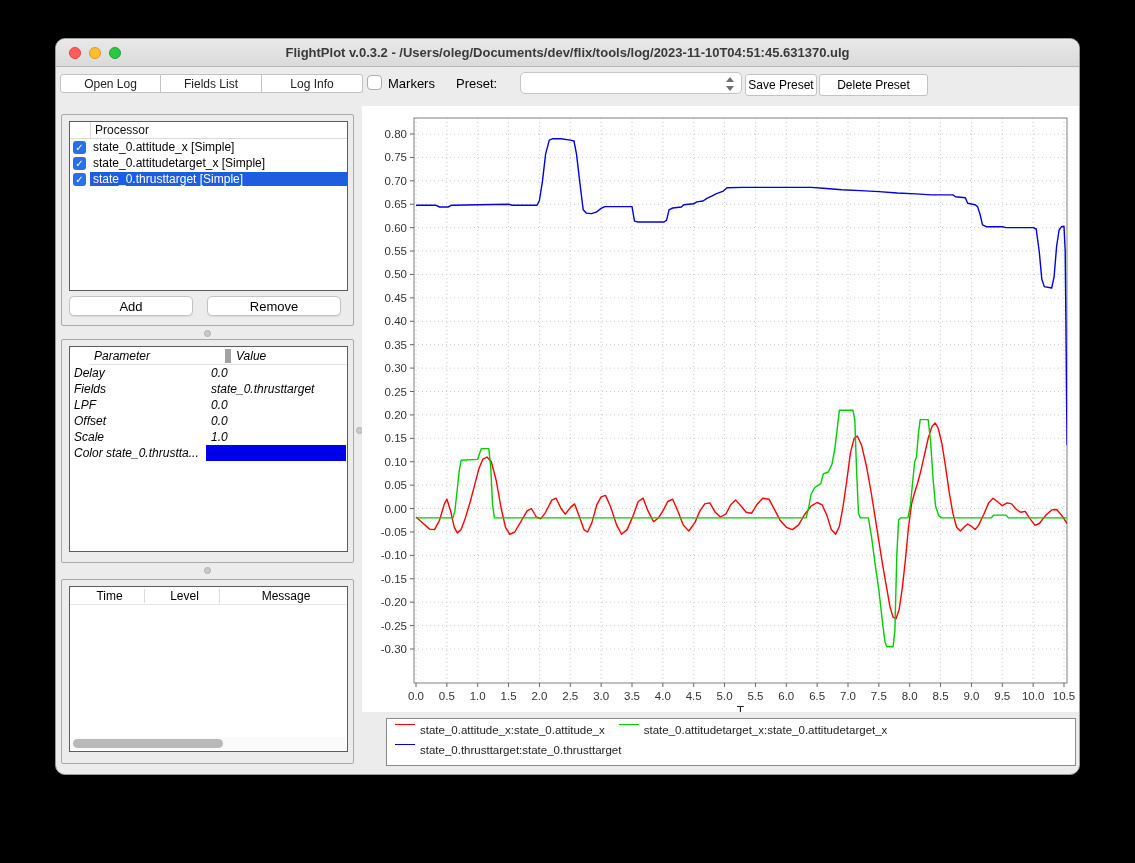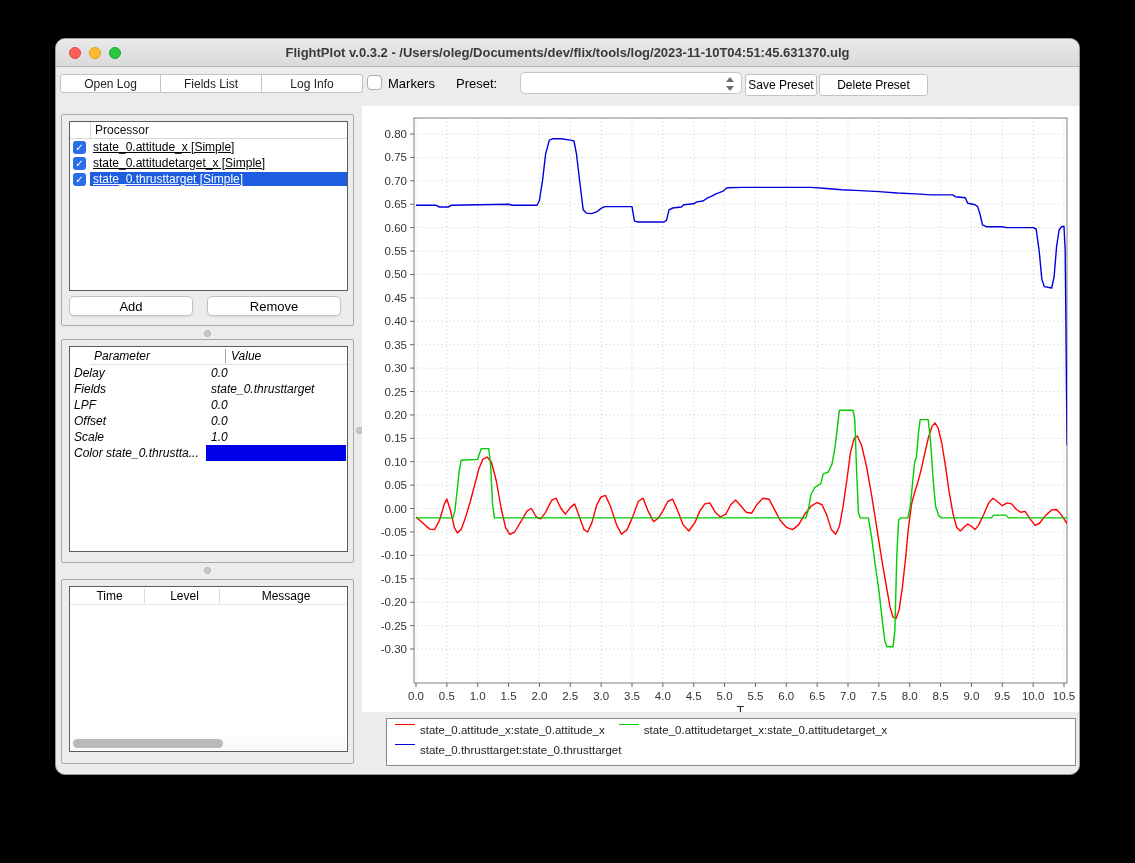--- a/index.html
+++ b/index.html
@@ -49,37 +49,37 @@
   
   #grp-plot { left:5px; top:75px; width:293px; height:212px; }
   .listbox { position:absolute; left:7px; top:6px; width:279px; height:170px; background:#fff;
     border:1px solid #5c5c5c; overflow:hidden; }
   .list-header { height:17px; border-bottom:1px solid #d9d9d9; display:flex; align-items:center;
     font-size:12px; color:#111; }
   .list-header .hsep { width:1px; height:100%; background:#d9d9d9; margin-left:20px; margin-right:4px; }
   .lrow { height:16px; display:flex; align-items:center; font-size:12px; }
   .lrow .cbx { width:13px; height:13px; margin:0 4px 0 3px; border-radius:3px; background:#2a6fe8;
     color:#fff; font-size:10px; line-height:13px; text-align:center; flex:none; }
-  .lrow .txt { padding:0 3px; white-space:nowrap;text-decoration:underline; }
+  .lrow .txt { padding:0 3px; white-space:nowrap; }
   .lrow.sel .txt { background:#1e5ce0; color:#fff; flex:1; }
   .btn { background:#fff; border:1px solid #c3c3c3; border-radius:5px; position:absolute;
     display:flex; align-items:center; justify-content:center; font-size:13px; height:20px;
     box-shadow:0 1px 1px rgba(0,0,0,.08); }
   #btn-add { left:7px; top:181px; width:124px; }
   #btn-remove { left:145px; top:181px; width:134px; }
   .split-dot { position:absolute; width:7px; height:7px; border-radius:50%; background:#c9c9c9; border:1px solid #b0b0b0; }
   
   #grp-params { left:5px; top:300px; width:293px; height:224px;font-style:italic; }
   .ptable { position:absolute; left:7px; top:6px; width:279px; height:206px; background:#fff;
     border:1px solid #5c5c5c; font-size:12px; overflow:hidden; }
   .prow { height:16px; display:flex; align-items:center; position:relative; }
   .prow.head { height:18px; border-bottom:1px solid #e0e0e0;margin-left:20px; }
   .prow .c1 { width:135px; padding-left:4px; white-space:nowrap; overflow:hidden; }
   .prow .c2 { flex:1; padding-left:5px; white-space:nowrap; border-left:1px solid transparent; }
-  .prow.head .c2 { border-left:1px solid #a3a3a3; }
+  .prow.head .c2 { border-left:6px solid #a3a3a3; }
   .swatch { position:absolute; left:136px; right:1px; top:0; bottom:0; }
   
   #grp-log { left:5px; top:540px; width:293px; height:185px; }
   .ltable { position:absolute; left:7px; top:6px; width:279px; height:166px; background:#fff;
     border:1px solid #5c5c5c; font-size:12px; overflow:hidden; }
   .ltable .hrow { height:18px; display:flex; align-items:center; border-bottom:1px solid #e6e6e6; }
   .ltable .hc { padding-left:5px; white-space:nowrap;text-align:center; }
   .ltable .hc1 { width:74px; } .ltable .hc2 { width:75px; border-left:1px solid #d9d9d9; }
   .ltable .hc3 { flex:1; border-left:1px solid #d9d9d9; }
   .hscroll { position:absolute; left:1px; right:1px; bottom:1px; height:13px; background:#fafafa; }

